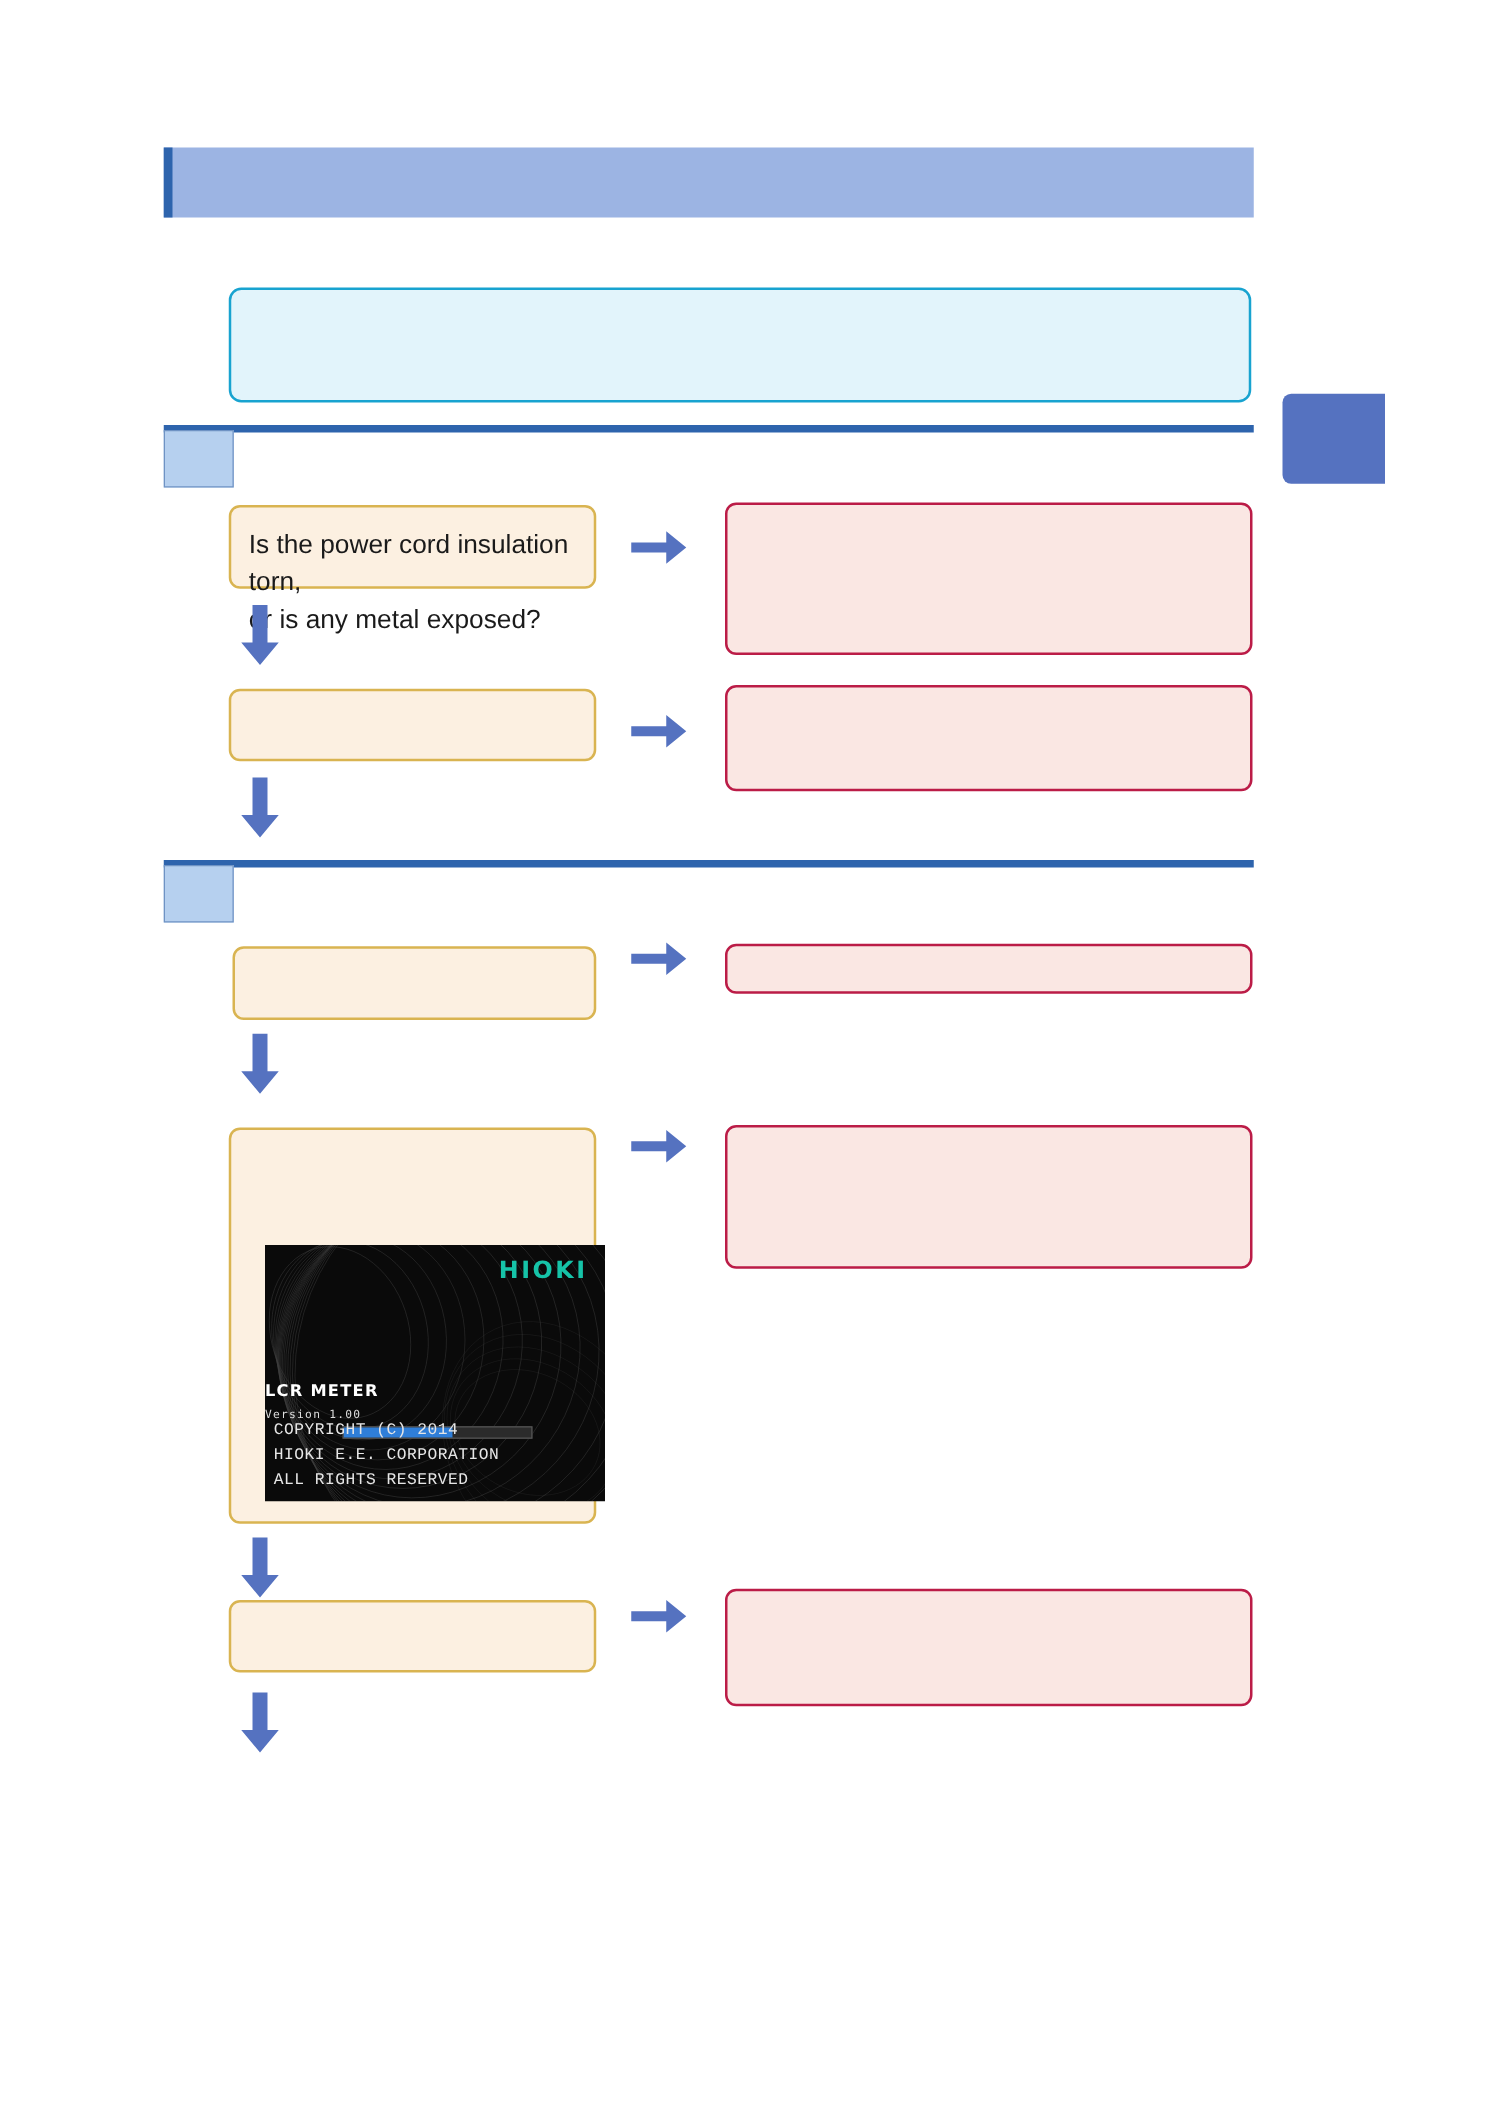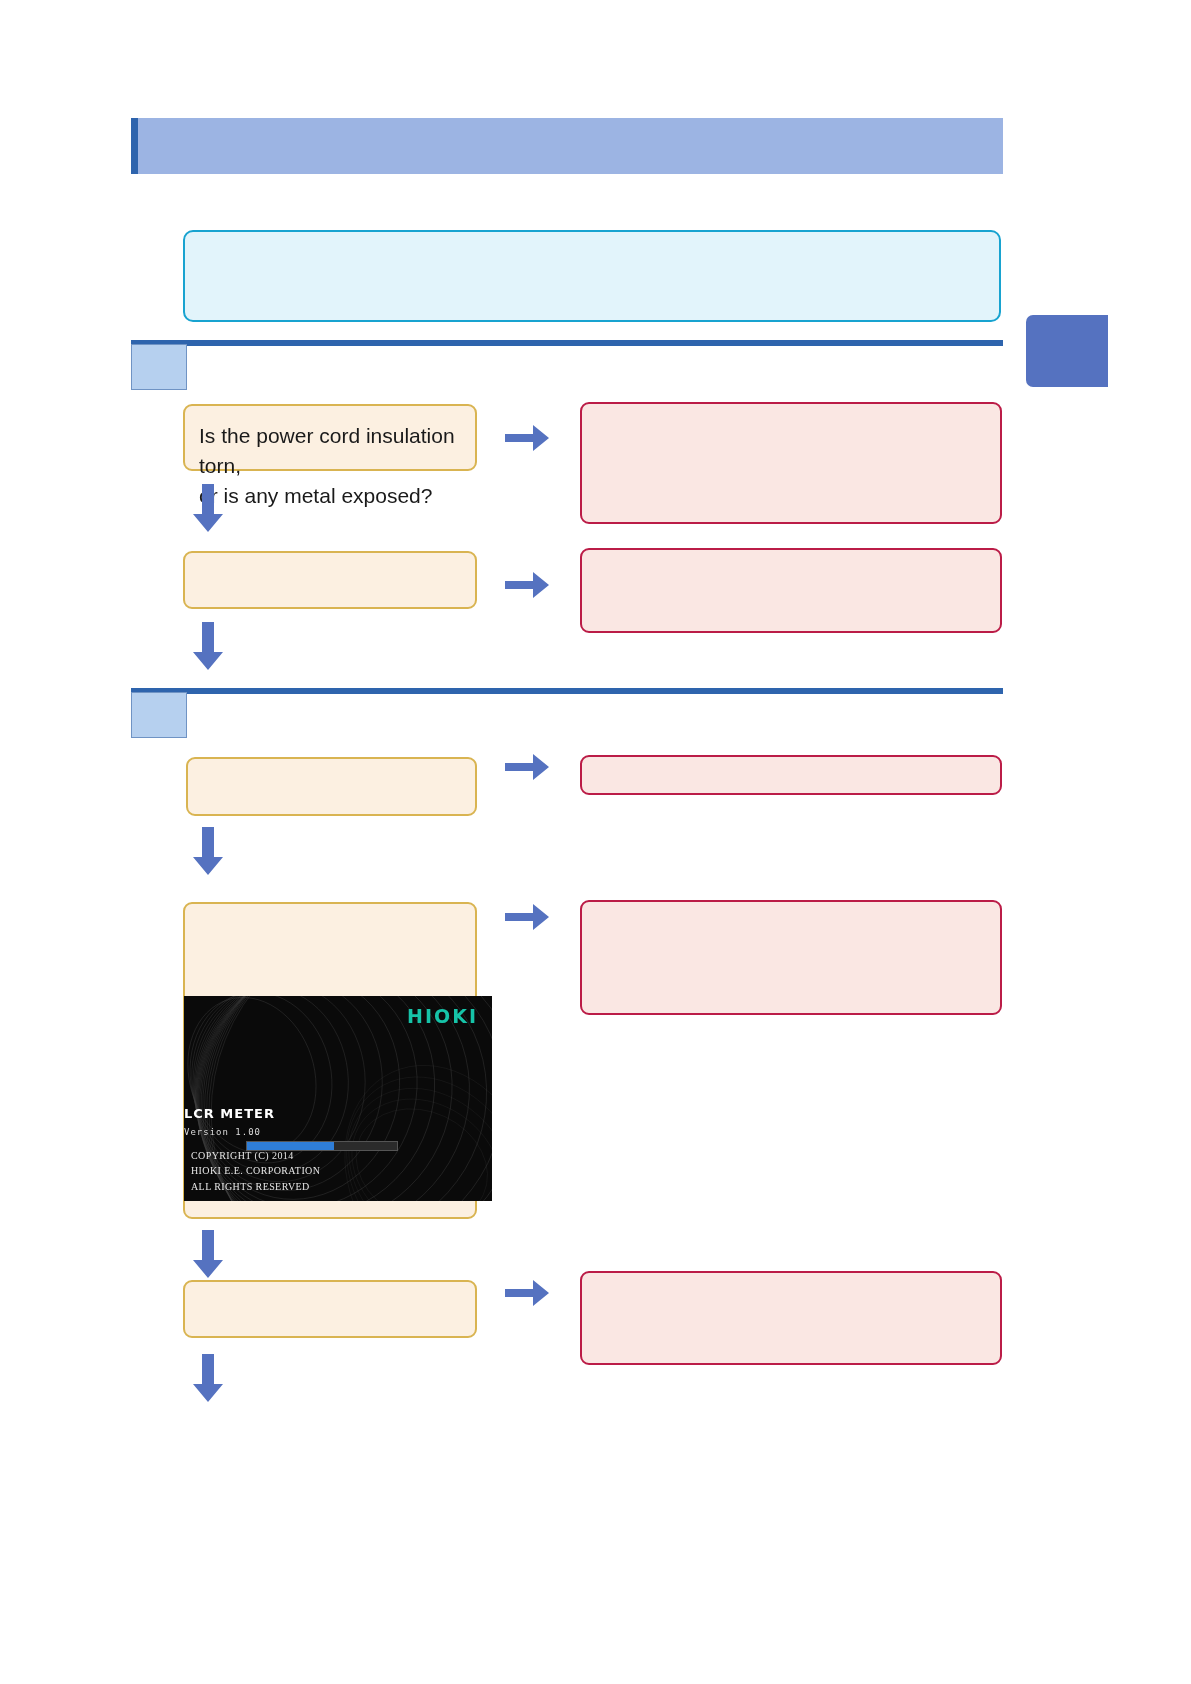--- a/index.html
+++ b/index.html
@@ -156,23 +156,23 @@
   }
   .arrow-down {
     position: absolute;
     width: 34px;
     height: 52px;
   }
 
   
   .splash {
     position: absolute;
-    left: 184px;
+    left: 212px;
     top: 996px;
-    width: 308px;
+    width: 272px;
     height: 205px;
     background: #0a0a0a;
     overflow: hidden;
   }
   .splash-mesh {
     position: absolute;
     inset: 0;
     opacity: 0.55;
   }
   .splash-brand {
@@ -234,25 +234,25 @@
     left: 0;
     top: 0;
     height: 100%;
     width: 58%;
     background: #2f7ed8;
   }
   .splash-copyright {
     position: absolute;
     left: 7px;
     bottom: 7px;
-    font-size: 10px;
+    font-size: 13px;
     line-height: 1.55;
     color: #e6e6e6;
     letter-spacing: 0.4px;
-    font-family: Liberation Serif, serif;
+    font-family: Liberation Mono, monospace;
     white-space: pre-line;
     margin-top: 44px;
   }
 </style>
 </head>
 <body>
 
 <div class="header-band">
   <div class="header-title"></div>
 </div>

